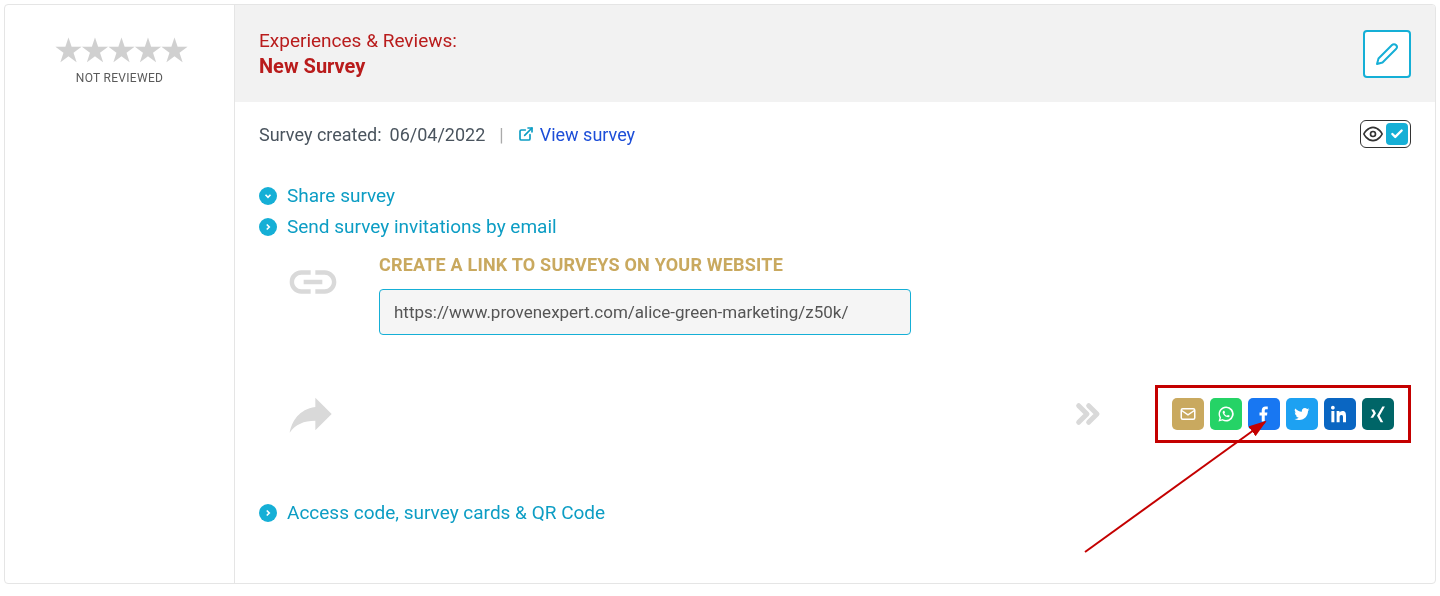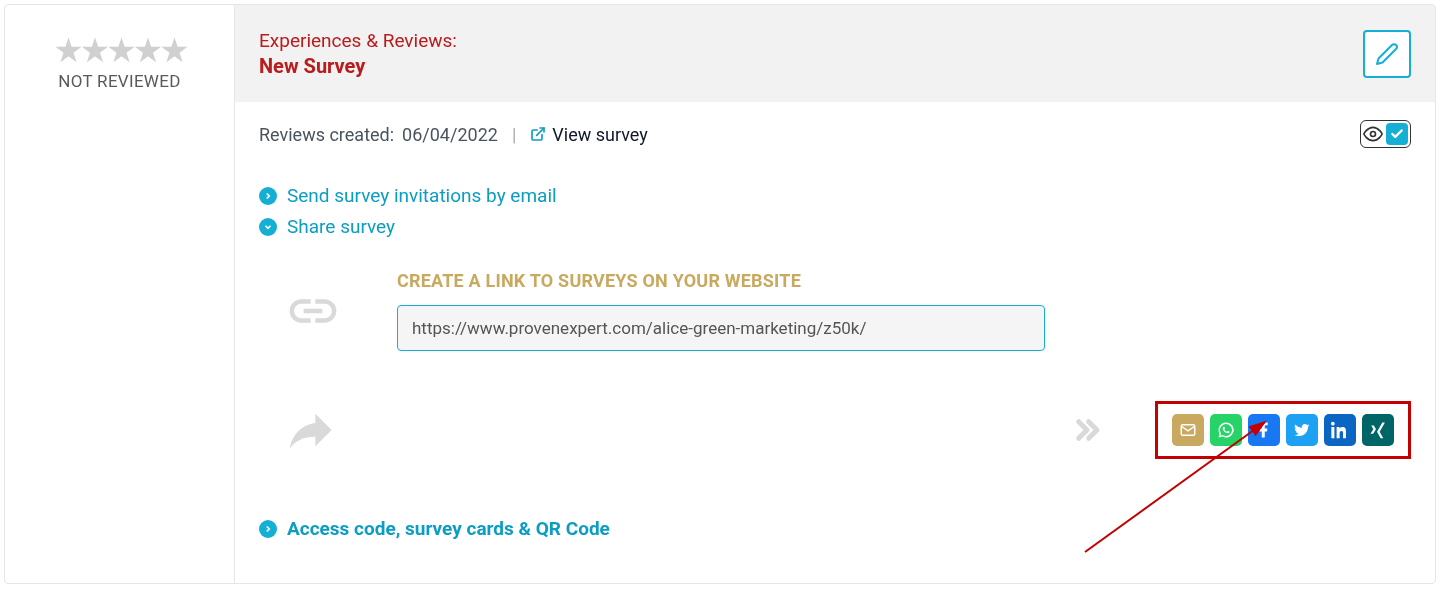--- a/index.html
+++ b/index.html
@@ -24,21 +24,21 @@
     padding-top: 28px;
   }
   .stars {
     font-size: 34px;
     color: #d0d0d0;
     letter-spacing: -4px;
     line-height: 1;
   }
   .not-reviewed {
     color: #5a5a5a;
-    font-size: 17px;
+    font-size: 12px;
     margin-top: 4px;
     letter-spacing: 0.3px;
   }
   .main { flex: 1; }
   .header {
     background: #f2f2f2;
     padding: 24px 24px;
     display: flex;
     justify-content: space-between;
     align-items: center;
@@ -57,21 +57,21 @@
   .body { padding: 18px 24px 30px; }
   .meta-row {
     display: flex;
     justify-content: space-between;
     align-items: center;
     color: #4a545e;
     font-size: 18px;
   }
   .meta-left { display: flex; align-items: center; gap: 8px; }
   .meta-sep { color: #aaa; margin: 0 6px; }
-  .view-link { color: #0f172a; text-decoration: none; display:inline-flex; align-items:center; gap:6px;}
+  .view-link { color: #1d4ed8; text-decoration: none; display:inline-flex; align-items:center; gap:6px;}
   .vis-group {
     display: inline-flex;
     align-items: center;
     border: 1px solid #333;
     border-radius: 6px;
     padding: 2px;
     gap: 3px;
   }
   .eye-ico { width: 20px; height:20px; }
   .check-box {
@@ -93,36 +93,35 @@
   }
   .action-item .bullet {
     width: 18px; height: 18px;
     background: #15afd6;
     border-radius: 50%;
     display: flex; align-items: center; justify-content: center;
   }
   .action-item .bullet svg { width: 10px; height:10px; }
   .section-row {
     display: flex;
-    align-items: center;
-    gap: 56px;
-    margin-top: 32px;
+    gap: 38px;
+    margin-top: 16px;
     padding-left: 26px;
   }
   .section-icon { width: 56px; height:56px; color: #d9d9d9; flex-shrink:0; }
   .section-content { flex: 1; }
   .section-heading {
     color: #c9a95f;
     font-weight: 700;
     font-size: 18px;
     letter-spacing: 0.2px;
     margin-bottom: 14px;
   }
   .url-input {
-    width: 648px;
+    width: 532px;
     max-width: 100%;
     padding: 12px 14px;
     border: 1px solid #15afd6;
     border-radius: 4px;
     background: #f5f5f5;
     color: #555;
     font-size: 17px;
     font-family: inherit;
   }
   .social-row {
@@ -162,21 +161,21 @@
   .sb-wa { background: #25d366; }
   .sb-fb { background: #1877f2; }
   .sb-tw { background: #1da1f2; }
   .sb-in { background: #0a66c2; }
   .sb-xing { background: #006567; }
   .arrow-annot {
     position: absolute;
     pointer-events: none;
   }
   .positioner { position: relative; }
-  .access-item { margin-top: 58px; font-weight: bold; }
+  .access-item { margin-top: 58px; }
 </style>
 </head>
 <body>
 
 <div class="card">
   <div class="sidebar">
     <div class="stars">★★★★★</div>
     <div class="not-reviewed">NOT REVIEWED</div>
   </div>
 
@@ -189,21 +188,21 @@
       <div class="edit-btn">
         <svg width="24" height="24" viewBox="0 0 24 24" fill="none" stroke="#15afd6" stroke-width="2" stroke-linecap="round" stroke-linejoin="round">
             <path d="M17 3a2.8 2.8 0 1 1 4 4L7.5 20.5 2 22l1.5-5.5L17 3z"></path>
           </svg>
       </div>
     </div>
 
     <div class="body positioner">
       <div class="meta-row">
         <div class="meta-left">
-          <span>Reviews created:</span>
+          <span>Survey created:</span>
           <span>06/04/2022</span>
           <span class="meta-sep">|</span>
           <a class="view-link">
             <svg width="16" height="16" viewBox="0 0 24 24" fill="none" stroke="#0c9dc4" stroke-width="2.5" stroke-linecap="round" stroke-linejoin="round">
                 <path d="M18 13v6a2 2 0 0 1-2 2H5a2 2 0 0 1-2-2V8a2 2 0 0 1 2-2h6"></path>
                 <polyline points="15 3 21 3 21 9"></polyline>
                 <line x1="10" y1="14" x2="21" y2="3"></line>
               </svg>
             <span>View survey</span>
           </a>
@@ -218,32 +217,32 @@
                 <polyline points="20 6 9 17 4 12"></polyline>
               </svg>
           </div>
         </div>
       </div>
 
       <div class="action-list">
         <div class="action-item">
           <span class="bullet">
               <svg viewBox="0 0 24 24" fill="none" stroke="#fff" stroke-width="4">
+                <polyline points="6 9 12 15 18 9"></polyline>
+              </svg>
+            </span>
+          <span>Share survey</span>
+        </div>
+        <div class="action-item">
+          <span class="bullet">
+              <svg viewBox="0 0 24 24" fill="none" stroke="#fff" stroke-width="4">
                 <polyline points="9 18 15 12 9 6"></polyline>
               </svg>
             </span>
           <span>Send survey invitations by email</span>
-        </div>
-        <div class="action-item">
-          <span class="bullet">
-              <svg viewBox="0 0 24 24" fill="none" stroke="#fff" stroke-width="4">
-                <polyline points="6 9 12 15 18 9"></polyline>
-              </svg>
-            </span>
-          <span>Share survey</span>
         </div>
       </div>
 
       <div class="section-row">
         <svg class="section-icon" viewBox="0 0 24 24" fill="currentColor">
             <path d="M3.9 12c0-1.7 1.4-3.1 3.1-3.1h4V7H7c-2.8 0-5 2.2-5 5s2.2 5 5 5h4v-1.9H7c-1.7 0-3.1-1.4-3.1-3.1zM8 13h8v-2H8v2zm9-6h-4v1.9h4c1.7 0 3.1 1.4 3.1 3.1s-1.4 3.1-3.1 3.1h-4V17h4c2.8 0 5-2.2 5-5s-2.2-5-5-5z"></path>
           </svg>
         <div class="section-content">
           <div class="section-heading">CREATE A LINK TO SURVEYS ON YOUR WEBSITE</div>
           <input class="url-input" type="text" readonly="" value="https://www.provenexpert.com/alice-green-marketing/z50k/" style="">

